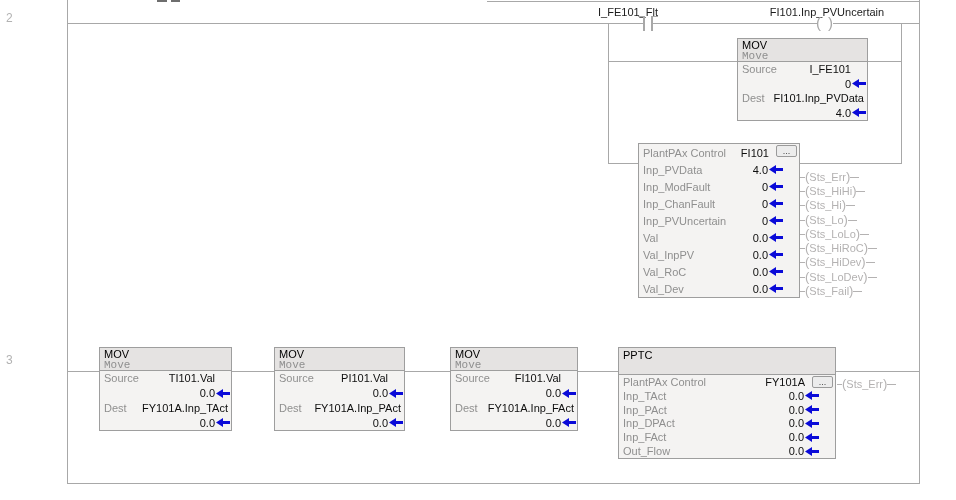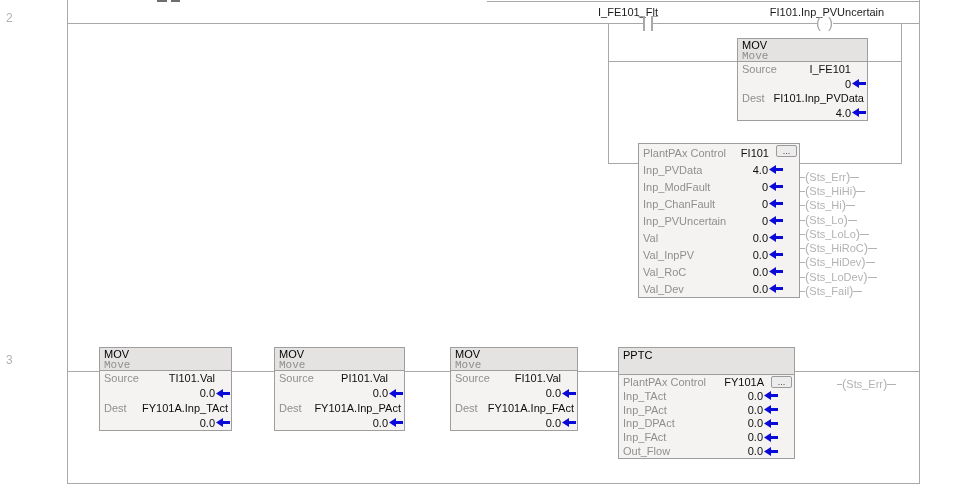--- a/index.html
+++ b/index.html
@@ -328,21 +328,21 @@
         </div>
       <div class="prow num">
           <span class="pval">0.0</span>
           <svg class="arrow" viewBox="0 0 14 9">
             <path d="M0 4.5 L7 0 L7 3 L14 3 L14 6 L7 6 L7 9 Z" fill="#0a0ad8"></path>
           </svg>
         </div>
     </div>
   </div>
 
-  <div class="block" style="left:618px;top:347px;width:177px;height:112px">
+  <div class="block" style="left:618px;top:347px;width:218px;height:112px">
     <div class="bhdr h2">
       <span class="mn">PPTC</span>
     </div>
     <div class="bbody">
       <div class="prow ctl">
           <span class="pname">PlantPAx Control</span>
           <span class="pval">FY101A</span>
         <button class="browse">...</button>
         </div>
       <div class="prow gap">

